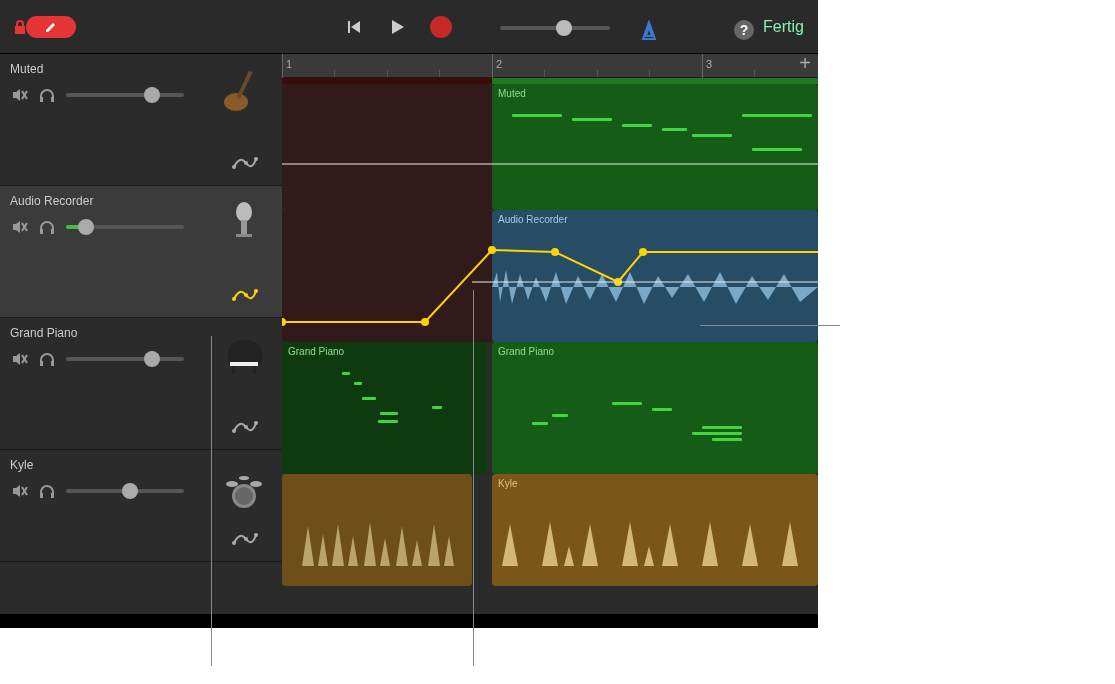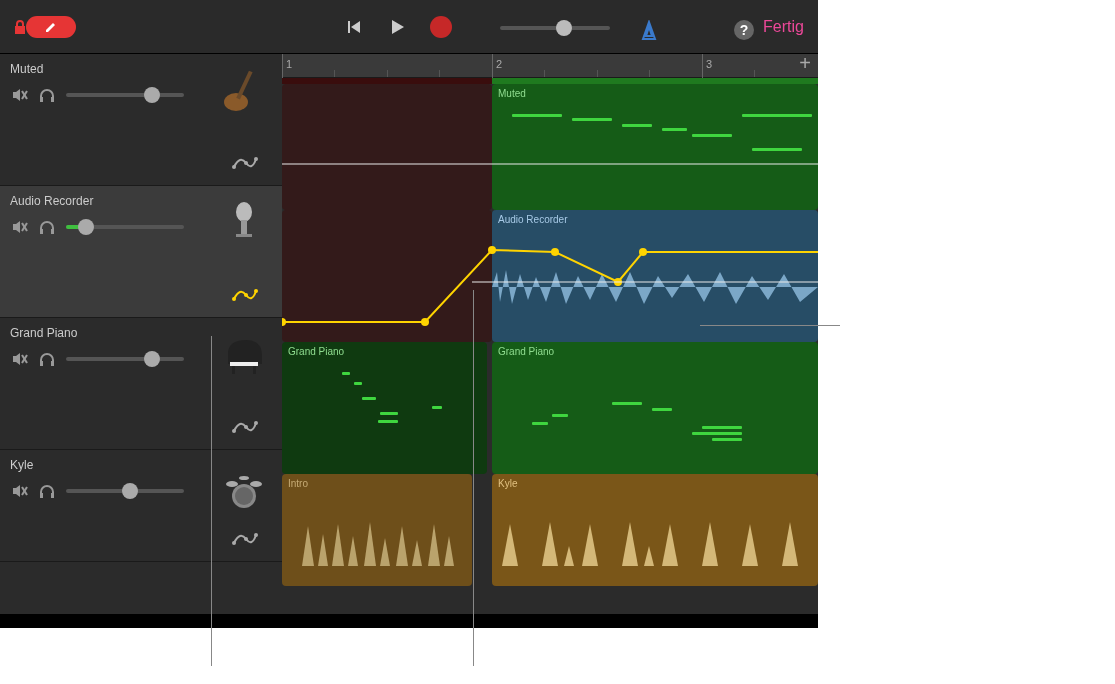--- a/index.html
+++ b/index.html
@@ -17,21 +17,21 @@
   .transport { position: absolute; left: 340px; top: 14px; display: flex; gap: 18px; align-items: center; }
   .tbtn { width: 26px; height: 26px; display: flex; align-items: center; justify-content: center; cursor: pointer; }
   .rec-circle { width: 22px; height: 22px; border-radius: 50%; background: #c62828; }
 
   .zoom-slider { position: absolute; left: 500px; top: 26px; width: 110px; height: 4px; background: #555; border-radius: 2px; }
   .zoom-knob { position: absolute; left: 56px; top: -6px; width: 16px; height: 16px; border-radius: 50%; background: #bbb; }
 
   .metronome { position: absolute; left: 638px; top: 20px; width: 22px; height: 22px; }
 
   .help { position: absolute; right: 64px; top: 20px; width: 20px; height: 20px; border-radius: 50%; background: #666; color: #fff; font-size: 14px; font-weight: bold; text-align: center; line-height: 20px; }
-  .done { position: absolute; right: 14px; top: 18px; color: #ec4899; font-size: 16px; }
+  .done { position: absolute; right: 14px; top: 18px; color: #86efac; font-size: 16px; }
 
   
   .body { display: flex; height: 560px; }
   .tracks-panel { width: 282px; background: #2b2b2b; }
   .track-header { height: 132px; border-bottom: 1px solid #1a1a1a; position: relative; padding: 8px 10px; }
   .track-header.selected { background: #3b3b3b; }
   .track-name { color: #ccc; font-size: 12px; }
   .ctrl-row { position: absolute; left: 10px; top: 32px; display: flex; align-items: center; gap: 10px; }
   .mute-ic, .solo-ic { width: 18px; height: 18px; }
   .vol-track { width: 118px; height: 4px; background: #555; border-radius: 2px; position: relative; }
@@ -347,21 +347,20 @@
             <div class="midi-note" style="left:120px; top:60px; width:30px"></div>
             <div class="midi-note" style="left:160px; top:66px; width:20px"></div>
             <div class="midi-note" style="left:200px; top:90px; width:50px"></div>
             <div class="midi-note" style="left:210px; top:84px; width:40px"></div>
             <div class="midi-note" style="left:220px; top:96px; width:30px"></div>
           </div>
         </div>
 
         <div class="region-row" style="top:396px; height:112px">
           <div class="region orange" style="left:0; width:190px; height:112px; opacity:0.85">
-            <div class="region-label orange-l">Intro</div>
             <svg style="position:absolute; bottom:20px; left:0; width:190px; height:50px">
               <g fill="#d4b878">
                 <polygon points="20,50 26,10 32,50"></polygon>
                   <polygon points="36,50 41,18 46,50"></polygon>
                 <polygon points="50,50 56,8 62,50"></polygon>
                   <polygon points="66,50 71,20 76,50"></polygon>
                 <polygon points="82,50 88,6 94,50"></polygon>
                   <polygon points="98,50 103,22 108,50"></polygon>
                 <polygon points="114,50 120,10 126,50"></polygon>
                   <polygon points="130,50 135,24 140,50"></polygon>

